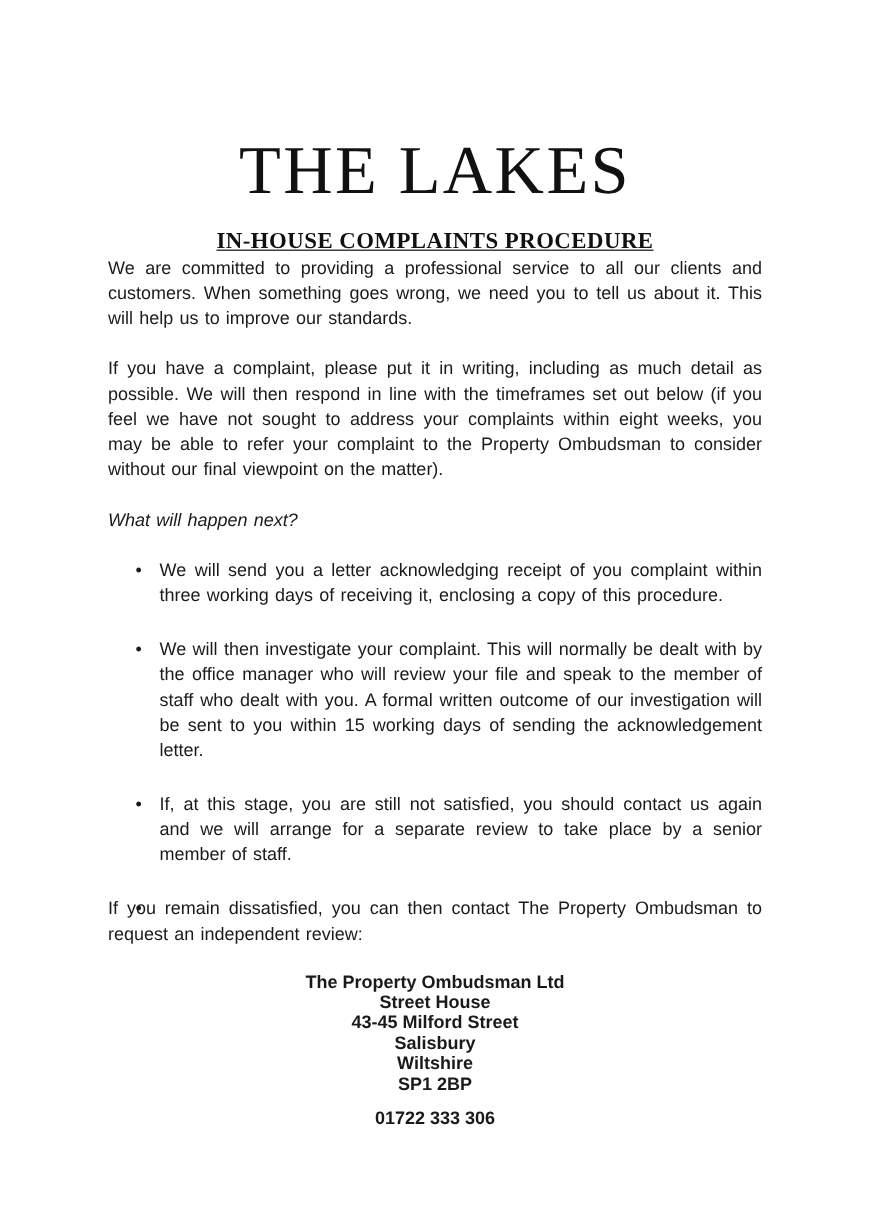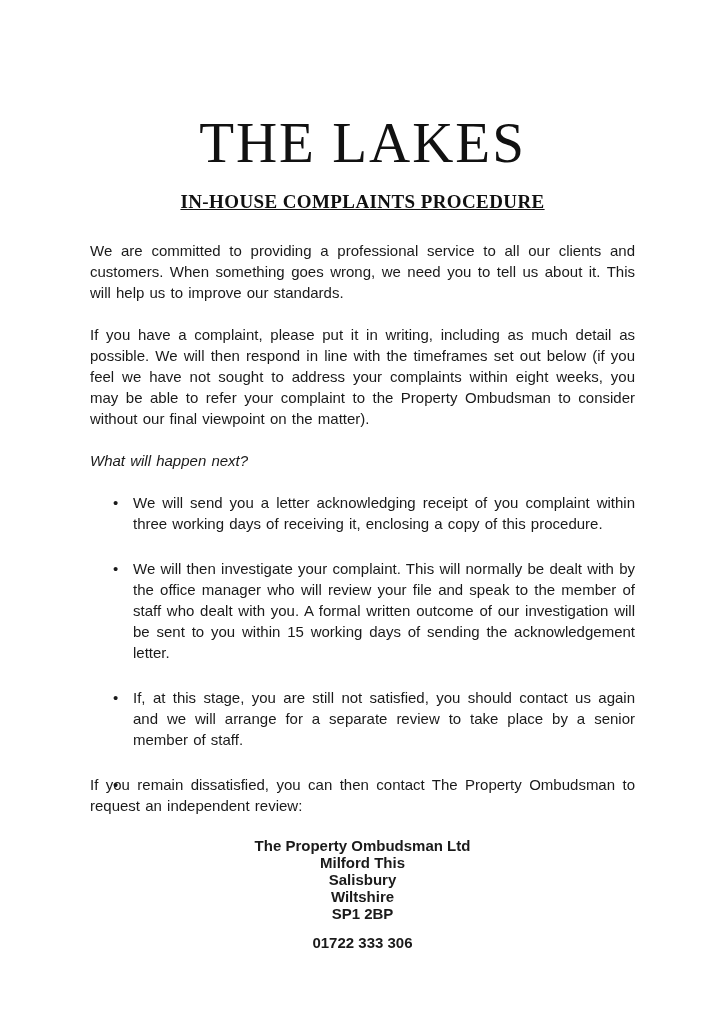--- a/index.html
+++ b/index.html
@@ -27,21 +27,20 @@
     white-space: nowrap;
   }
   .doc-subtitle {
     font-family: "Liberation Serif", serif;
     font-weight: 700;
     font-size: 19px;
     letter-spacing: 0.4px;
     text-align: center;
     text-decoration: underline;
     color: #111111;
-    margin-bottom: 27px;
     white-space: nowrap;
   }
   p.body-par {
     font-size: 15px;
     line-height: 21px;
     text-align: justify;
     margin-bottom: 21px;
     word-spacing: 1px;
   }
   p.no-justify { text-align: left; font-style: italic; }
@@ -109,21 +108,22 @@
     </li>
     <li>
       <span class="bullet">•</span>
     </li>
   </ul>
 
   <p class="body-par">If you remain dissatisfied, you can then contact The Property Ombudsman to request an independent review:</p>
 
   <div class="contact-block">
     <div>The Property Ombudsman Ltd</div>
-    <div>Milford This</div>
+    <div>Street House</div>
+    <div>43-45 Milford Street</div>
     <div>Salisbury</div>
     <div>Wiltshire</div>
     <div>SP1 2BP</div>
   </div>
 
   <div class="contact-phone">01722 333 306</div>
 
 </div>
 
 </body></html>

